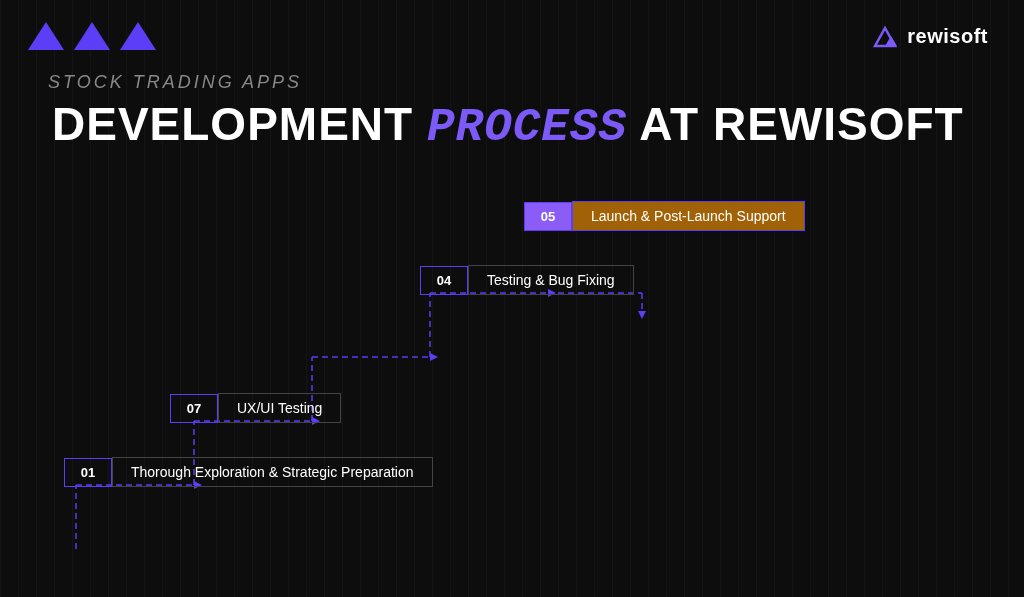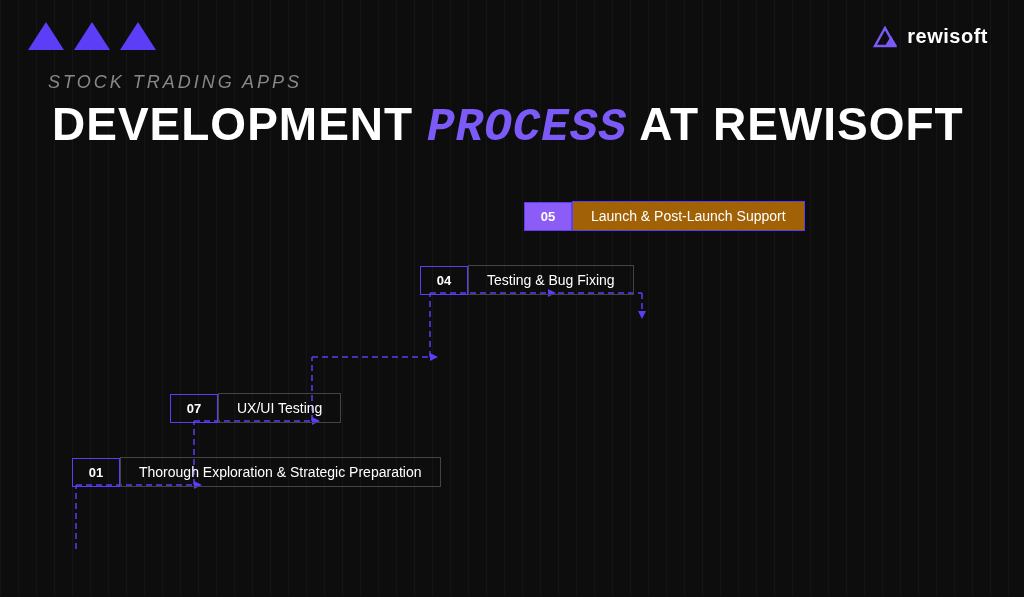--- a/index.html
+++ b/index.html
@@ -150,21 +150,21 @@
     .step-label.active {
       background: #a16207;
       border-color: #5b3ef5;
       font-weight: 500;
     }
 
     
     
     .step-01 {
       bottom: 0px;
-      left: 8px;
+      left: 0px;
       padding-left: 12px;
     }
 
     
     .step-02 {
       bottom: 64px;
       left: 118px;
     }
 
     

